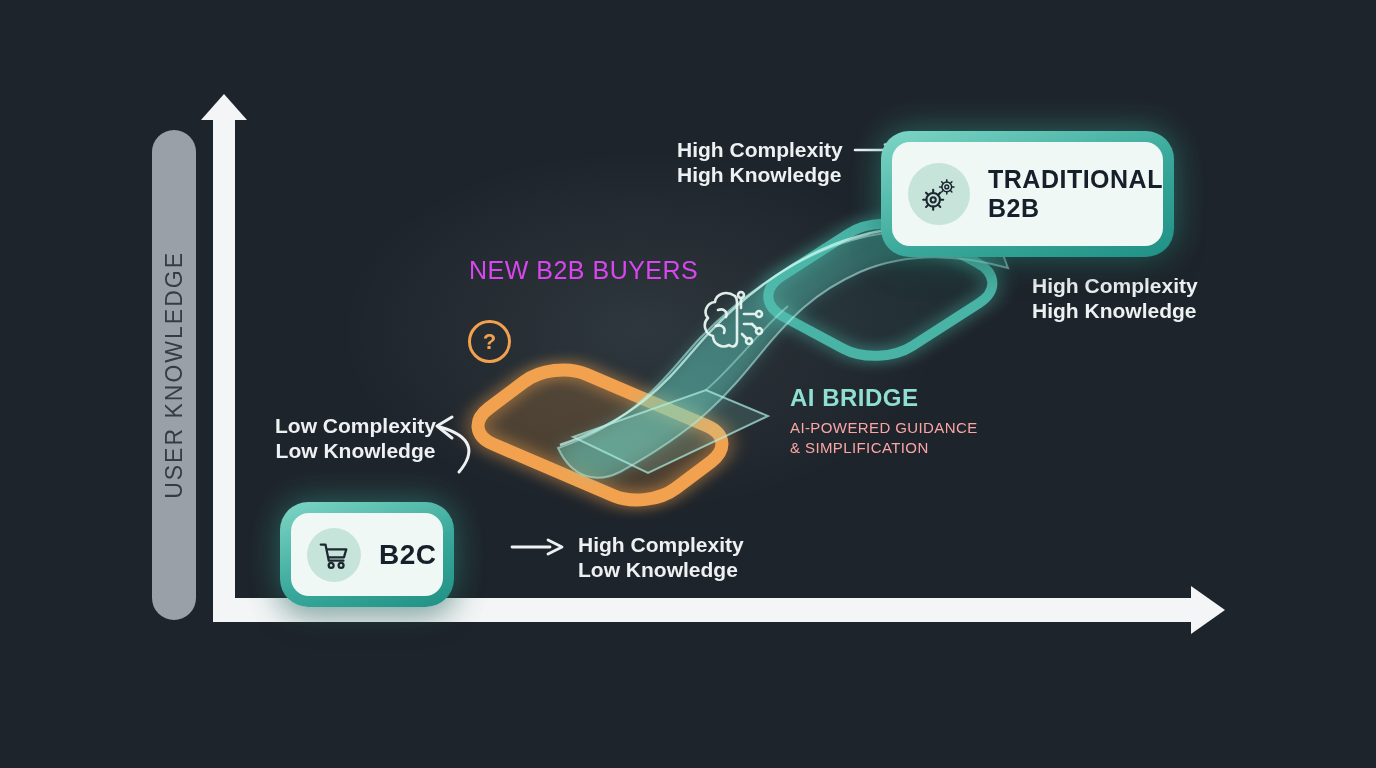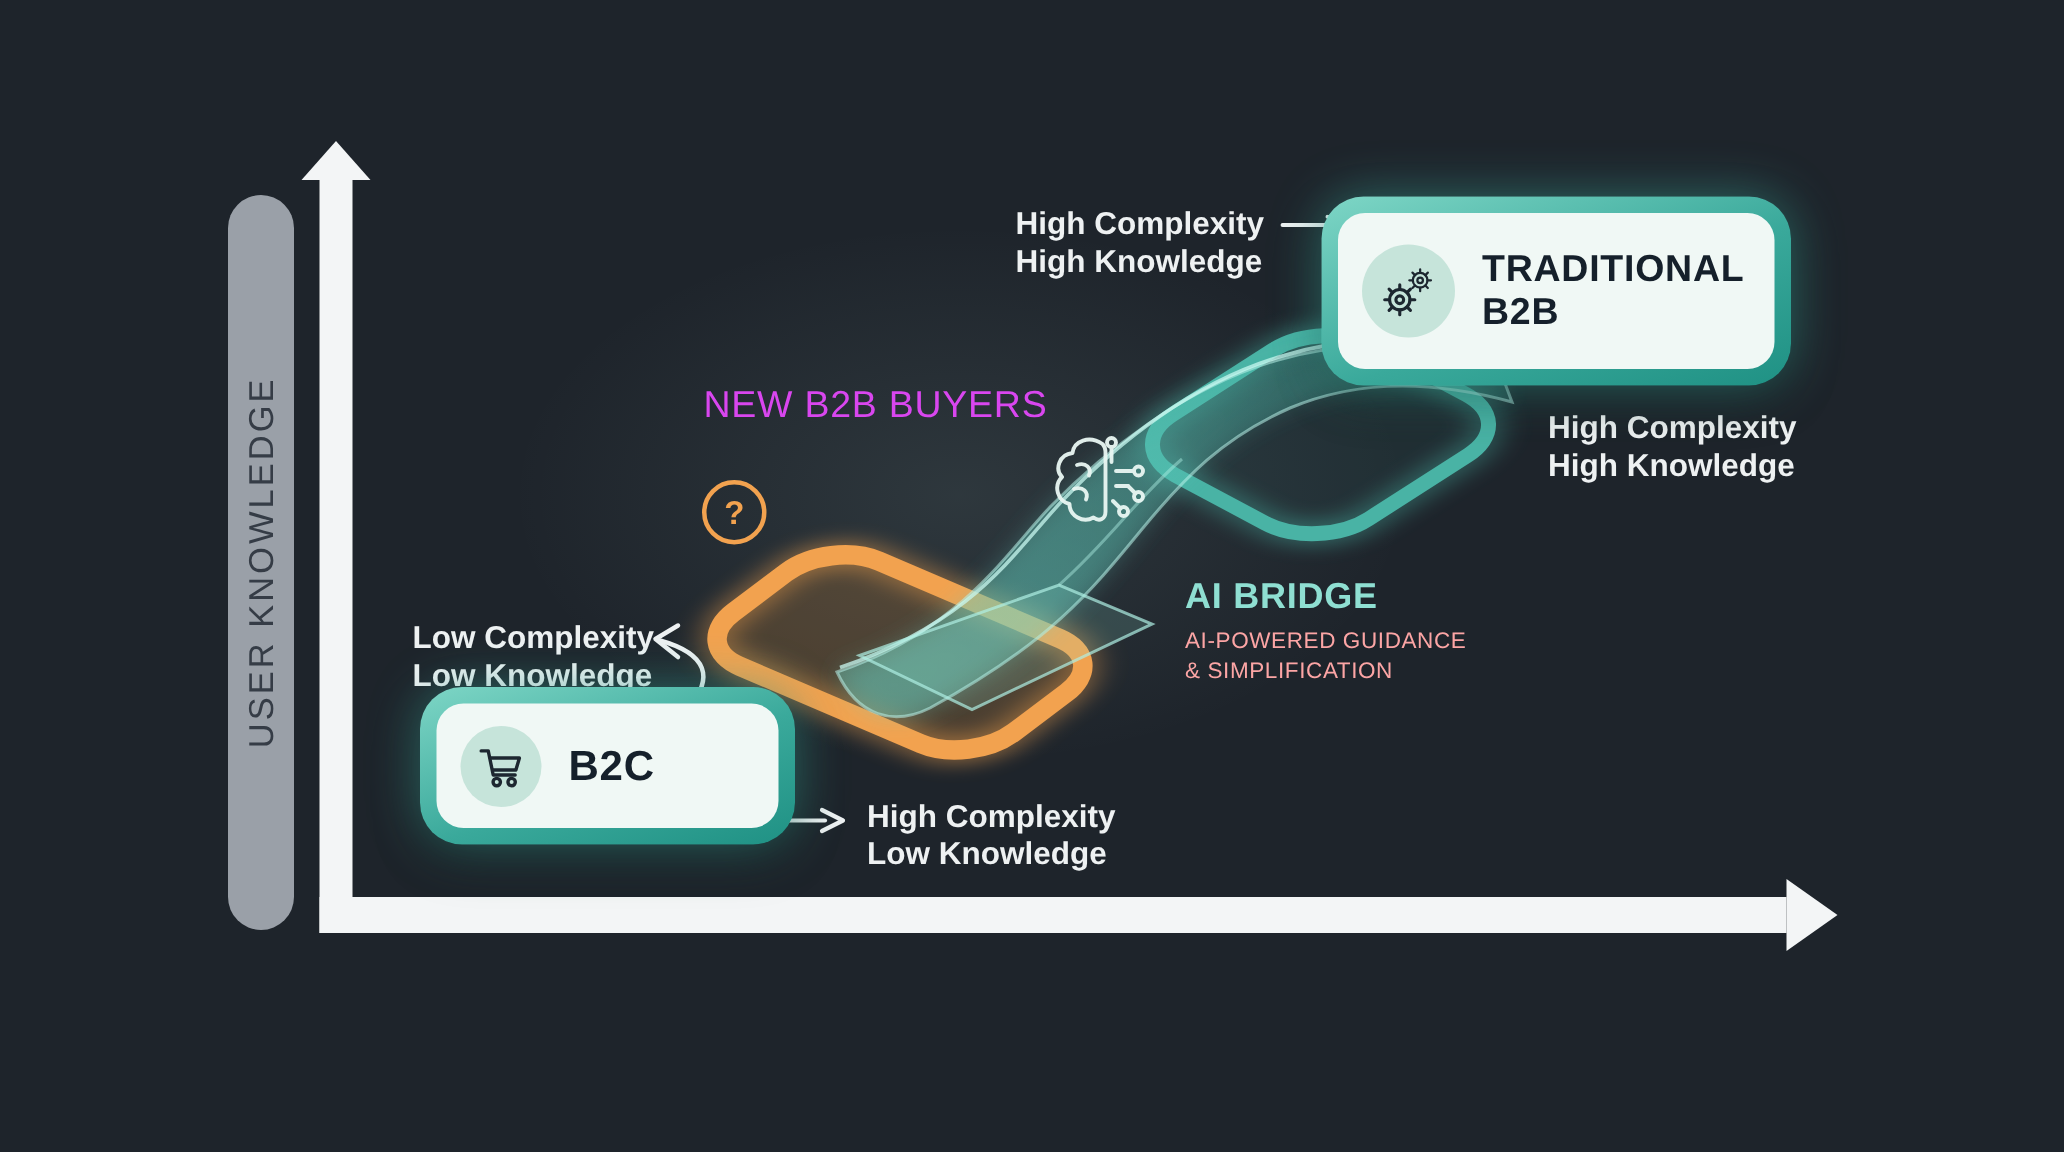--- a/index.html
+++ b/index.html
@@ -44,24 +44,24 @@
   }
   .card-inner{
     position:absolute;inset:11px;background:#f0f8f5;border-radius:18px;
     display:flex;align-items:center;gap:18px;padding:0 16px;box-sizing:border-box;
   }
   .icon-circle{
     border-radius:50%;background:#c6e4da;flex:0 0 auto;
     display:flex;align-items:center;justify-content:center;
   }
   .card-label{font-weight:bold;color:#15202b;letter-spacing:.5px;}
-  .b2c-card{left:280px;top:458px;width:250px;height:105px;}
+  .b2c-card{left:280px;top:502px;width:174px;height:105px;}
   .b2c-card .icon-circle{width:54px;height:54px;}
   .b2c-card .card-label{font-size:28px;}
-  .b2b-card{left:881px;top:131px;width:313px;height:126px;}
+  .b2b-card{left:881px;top:131px;width:253px;height:126px;padding-left:40px;}
   .b2b-card .icon-circle{width:62px;height:62px;}
   .b2b-card .card-label{font-size:25px;line-height:1.18;width:185px;}
   .svg-layer{position:absolute;left:0;top:0;}
 </style>
 </head>
 <body>
 
 <div class="stage">
 
   <svg class="svg-layer" width="1376" height="768" viewBox="0 0 1376 768">
@@ -155,21 +155,21 @@
       </svg>
     </div>
     <div>High Knowledge</div>
   </div>
 
   <div class="white-label" style="left:1032px;top:274px;">
     <div>High Complexity</div>
     <div>High Knowledge</div>
   </div>
 
-  <div class="white-label" style="left:275px;top:414px;">
+  <div class="white-label" style="left:275px;top:414px;text-align:center;">
     <div>Low Complexity</div>
     <div>Low Knowledge</div>
   </div>
 
   <div class="white-label" style="left:578px;top:533px;">
     <div>High Complexity</div>
     <div>Low Knowledge</div>
   </div>
 
   <div class="gap-title">

